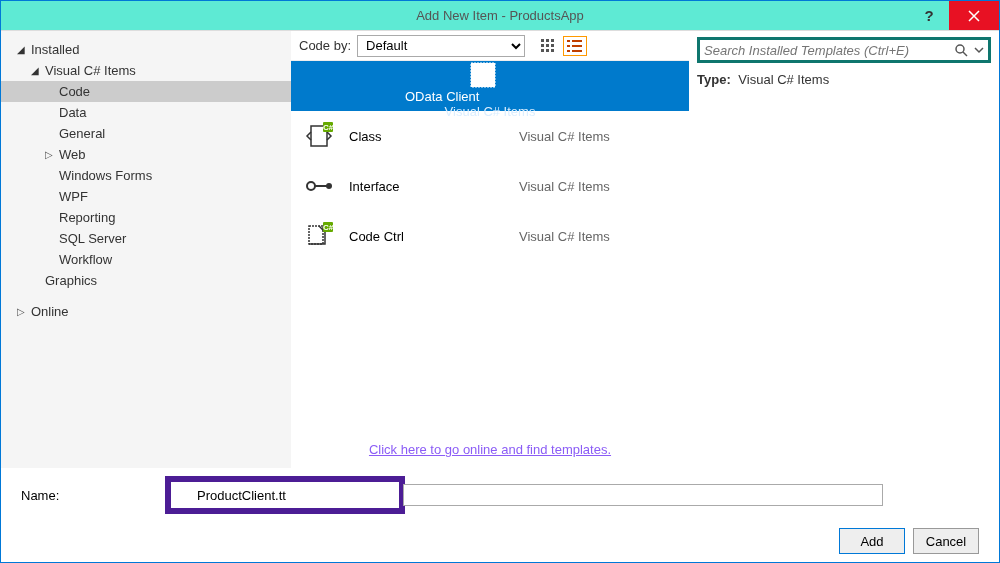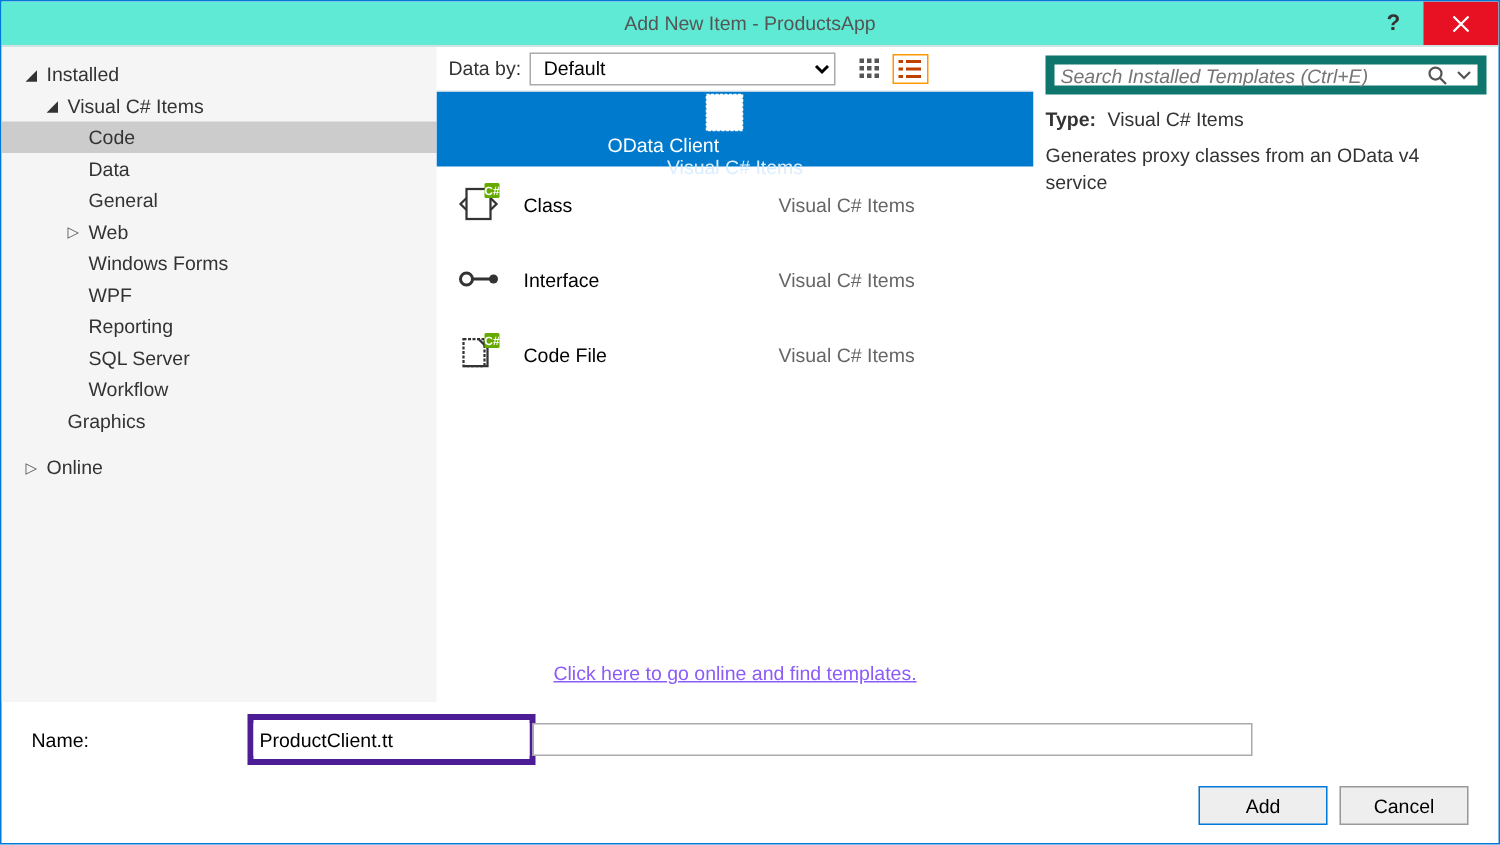--- a/index.html
+++ b/index.html
@@ -17,47 +17,47 @@
   .tree-item { padding: 3px 6px 3px 24px; cursor: default; display: flex; align-items: center; }
   .tree-item.level0 { padding-left: 16px; }
   .tree-item.level1 { padding-left: 30px; }
   .tree-item.level2 { padding-left: 44px; }
   .tree-item.selected { background: #ccc; }
   .tree-caret { width: 12px; display: inline-block; font-size: 10px; color: #555; margin-right: 2px; }
   .tree-caret.open { color: #333; }
   
   .middle { flex: 1; display: flex; flex-direction: column; }
   .toolbar { height: 30px; padding: 4px 8px; display: flex; align-items: center; gap: 6px; border-bottom: 1px solid #eee; font-size: 13px; color: #333; }
-  .sort-select { width: 204px; height: 22px; border: 1px solid #aaa; font-size: 13px; background: #fff; padding: 0 4px; }
+  .sort-select { width: 168px; height: 22px; border: 1px solid #aaa; font-size: 13px; background: #fff; padding: 0 4px; }
   .view-toggle { display: flex; gap: 2px; margin-left: 6px; }
   .view-btn { width: 24px; height: 20px; display: flex; align-items: center; justify-content: center; cursor: pointer; }
   
   .template-list { flex: 1; overflow: auto; }
   .template-item { display: flex; align-items: center; height: 50px; padding: 0 12px; font-size: 13px; }
   .template-item.selected { background: #007acc; color: #fff; flex-direction: column; }
   .template-icon { width: 32px; height: 32px; margin-right: 14px; display: flex; align-items: center; justify-content: center; position: relative; }
   .template-name { width: 170px; }
   .template-lang { color: #666; }
   .template-item.selected .template-lang { color: #dbeeff; }
   
   .link-row { text-align: center; padding: 10px; }
   .link-row a { color: #8b5cf6; font-size: 13px; text-decoration: underline; }
   
   .rightpane { width: 310px; padding: 6px 8px; font-size: 13px; color: #333; }
-  .search-box { width: 100%; height: 26px; border: 6px solid #0f766e; display: flex; align-items: center; padding: 0 4px; margin-bottom: 8px; }
+  .search-box { width: 100%; height: 26px; border: 3px solid #0f766e; display: flex; align-items: center; padding: 0 4px; margin-bottom: 8px; }
   .search-input { flex: 1; border: none; outline: none; font-size: 13px; font-style: italic; color: #888; background: transparent; }
   .desc-row { margin: 6px 0; line-height: 1.4; }
   
   .footer { padding: 8px 20px 14px 20px; }
   .name-row { display: flex; align-items: center; margin-bottom: 14px; }
   .name-label { width: 150px; font-size: 13px; color: #000000; }
   .name-input { flex: 1; height: 22px; border: 1px solid #aaa; font-size: 13px; padding: 0 4px; max-width: 480px; }
-  .highlight-box { border: 4px solid #4c1d95; padding: 2px 0; display: inline-block; margin-left: -6px; }
+  .highlight-box { border: 6px solid #4c1d95; padding: 2px 22px; display: inline-block; margin-left: -6px; }
   .button-row { display: flex; justify-content: flex-end; gap: 8px; }
-  .btn { width: 86px; height: 26px; border: 1px solid #999; background: #eee; font-size: 13px; cursor: pointer; }
+  .btn { width: 66px; height: 26px; border: 1px solid #999; background: #eee; font-size: 13px; cursor: pointer; }
   .btn.primary { border-color: #0078d7; }
   
   svg { overflow: visible; }
 </style>
 </head>
 <body>
 
 <div class="titlebar">
   <span class="titlebar-title">Add New Item - ProductsApp</span>
   <div class="titlebar-controls">
@@ -125,21 +125,21 @@
       </div>
     <div style="height:10px"></div>
     <div class="tree-item level0">
       <span class="tree-caret">▷</span>
       <span>Online</span>
     </div>
   </div>
 
   <div class="middle">
     <div class="toolbar">
-      <span>Data by:</span>
+      <span>Code by:</span>
       <select class="sort-select">
         <option>Default</option>
       </select>
       <div class="view-toggle">
         <div class="view-btn">
           <svg width="16" height="14" viewBox="0 0 16 14">
             <rect x="0" y="0" width="3" height="3" fill="#555"></rect>
               <rect x="5" y="0" width="3" height="3" fill="#555"></rect>
               <rect x="10" y="0" width="3" height="3" fill="#555"></rect>
             <rect x="0" y="5" width="3" height="3" fill="#555"></rect>
@@ -200,21 +200,21 @@
         </div>
         <div class="template-item">
           <div class="template-icon">
             <svg width="28" height="28" viewBox="0 0 28 28">
               <rect x="4" y="4" width="14" height="18" fill="none" stroke="#333" stroke-width="1.5" stroke-dasharray="2 1"></rect>
               <path d="M14 4 L20 10 L20 22 L4 22" fill="none" stroke="#333" stroke-width="1.5"></path>
               <rect x="18" y="0" width="10" height="10" fill="#6a0" rx="1"></rect>
               <text x="23" y="8" fill="#fff" font-size="8" text-anchor="middle" font-weight="bold">C#</text>
             </svg>
           </div>
-          <div class="template-name">Code File</div>
+          <div class="template-name">Code Ctrl</div>
           <div class="template-lang">Visual C# Items</div>
         </div>
       </div>
     <div class="link-row">
       <a href="#">Click here to go online and find templates.</a>
     </div>
   </div>
 
   <div class="rightpane">
     <div class="search-box">
@@ -225,21 +225,20 @@
         </svg>
       <span style="width:6px"></span>
       <svg width="10" height="10" viewBox="0 0 10 10">
           <path d="M1 3 L5 7 L9 3" stroke="#555" stroke-width="1.5" fill="none"></path>
         </svg>
     </div>
     <div class="desc-row">
       <b>Type:</b>
       <span style="margin-left:4px;">Visual C# Items</span>
     </div>
-    <div class="desc-row">Generates proxy classes from an OData v4 service</div>
   </div>
 
 </div>
 
 <div class="footer">
   <div class="name-row">
     <span class="name-label">Name:</span>
     <span class="highlight-box">
       <input class="name-input" style="border: none; outline: none;" value="ProductClient.tt">
     </span>

